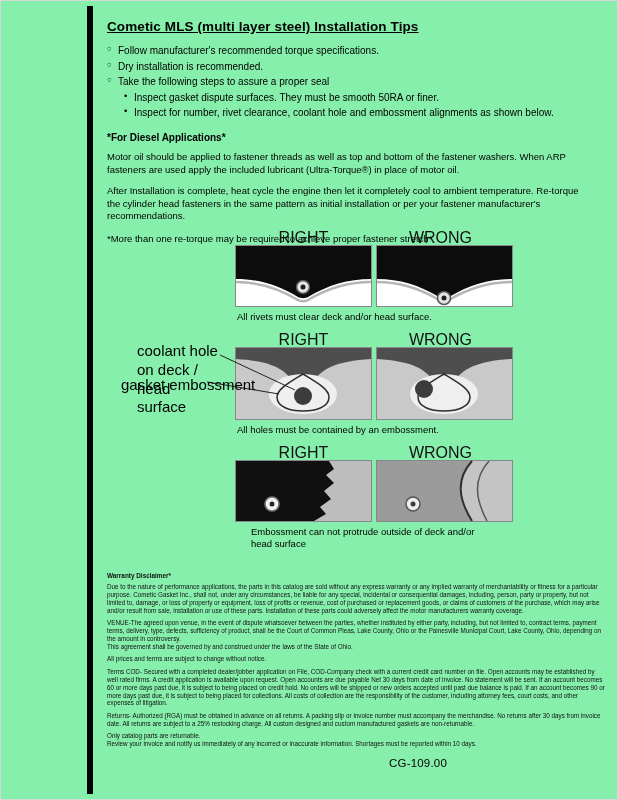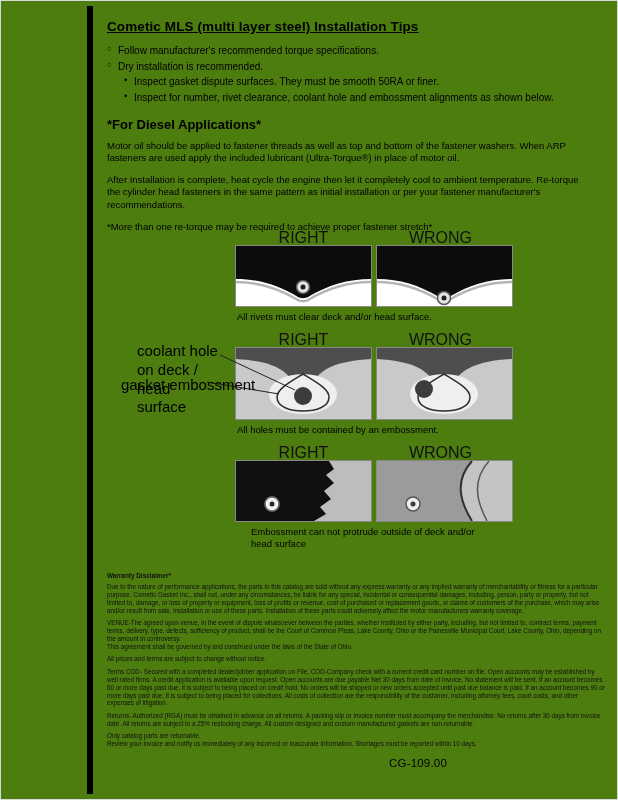--- a/index.html
+++ b/index.html
@@ -5,40 +5,40 @@
   * { margin:0; padding:0; box-sizing:border-box; }
   html,body { background:#ffffff; }
   body {
     width:618px; height:800px;
     font-family:"Liberation Sans", sans-serif;
     color:#000;
     position:relative;
   }
   .page {
     position:relative; width:618px; height:800px;
-    background:#4d7c0f; overflow:hidden;
+    background:#86efac; overflow:hidden;
     border:1px solid #d8d8d8;
   }
   .left-rule {
     position:absolute; left:86px; top:5px;
     width:6px; height:788px; background:#000;
   }
 
   
   .sec-text { position:absolute; left:106px; top:18px; width:492px; }
   .title {
     font-size:13.5px; font-weight:bold; text-decoration:underline;
     margin-bottom:10px; letter-spacing:0.1px;
   }
   .tips { list-style:none; font-size:10px; line-height:1.3; }
   .tip { position:relative; padding-left:11px; margin-bottom:2.5px; }
   .tip.l1::before { content:"○"; position:absolute; left:0; top:0; font-size:7.5px; }
   .tip.l2 { margin-left:16px; }
   .tip.l2::before { content:"•"; position:absolute; left:1px; top:-1px; font-size:9.5px; }
-  .diesel-heading { font-size:13px; font-weight:bold; margin:13px 0 8px; }
+  .diesel-heading { font-size:10px; font-weight:bold; margin:13px 0 8px; }
   .para { font-size:9.5px; line-height:1.32; margin-bottom:9px; width:474px; }
   .note { font-size:9.5px; margin-top:10px; }
 
   
   .sec-diagrams { position:absolute; left:106px; top:228px; width:492px; }
   .diagram-block { margin-left:128px; width:278px; }
   .dg-labels { display:flex; height:16px; }
   .dg-label { width:137px; text-align:center; font-size:16px; color:#111; }
   .dg-row { display:flex; gap:4px; }
   .dg-row svg { display:block; }
@@ -67,20 +67,21 @@
 <body>
 
 <div class="page">
   <div class="left-rule"></div>
 
   <div class="sec-text">
     <h1 class="title">Cometic MLS (multi layer steel) Installation Tips</h1>
     <ul class="tips">
       <li class="tip l1">Follow manufacturer's recommended torque specifications.</li>
       <li class="tip l1">Dry installation is recommended.</li>
+      <li class="tip l1">Take the following steps to assure a proper seal</li>
       <li class="tip l2">Inspect gasket dispute surfaces.  They must be smooth 50RA or finer.</li>
       <li class="tip l2">Inspect for number, rivet clearance, coolant hole and embossment alignments as shown below.</li>
     </ul>
 
     <h2 class="diesel-heading">*For Diesel Applications*</h2>
     <p class="para">Motor oil should be applied to fastener threads as well as top and bottom of the fastener washers. When ARP fasteners are used apply the included lubricant (Ultra-Torque®) in place of motor oil.</p>
     <p class="para">After Installation is complete, heat cycle the engine then let it completely cool to ambient temperature. Re-torque the cylinder head fasteners in the same pattern as initial installation or per your fastener manufacturer's recommendations.</p>
     <p class="note">*More than one re-torque may be required to achieve proper fastener stretch*</p>
   </div>
 

